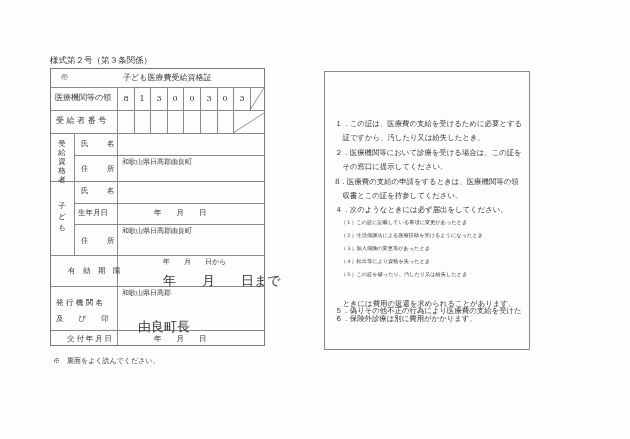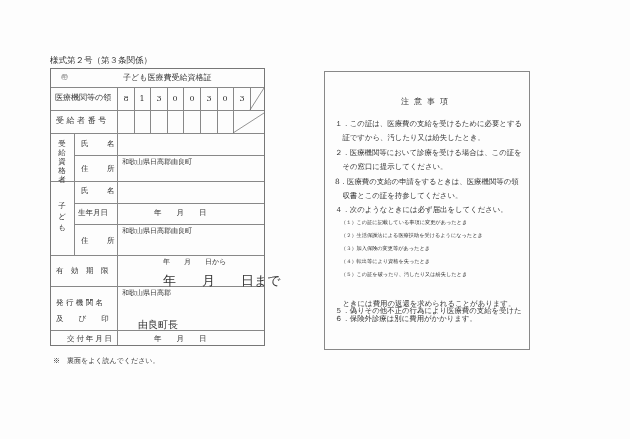--- a/index.html
+++ b/index.html
@@ -81,37 +81,36 @@
 
   <span class="vtext" style="left:6px;top:131px;line-height:11px;">子<br>ど<br>も</span>
   <span class="txt" style="left:30px;top:118px;">氏</span>
   <span class="txt" style="left:56px;top:118px;">名</span>
   <span class="txt" style="left:27px;top:140px;">生年月日</span>
   <span class="txt" style="left:103px;top:140px;">年　　月　　日</span>
   <span class="txt" style="left:30px;top:168px;">住</span>
   <span class="txt" style="left:56px;top:168px;">所</span>
   <span class="txt" style="left:71px;top:159px;font-size:7px;">和歌山県日高郡由良町</span>
 
-  <span class="txt" style="left:5px;top:198px;">有　効　期　限</span>
+  <span class="txt" style="left:17px;top:198px;">有　効　期　限</span>
   <span class="txt" style="left:112px;top:190px;font-size:7px;">年　　月　　日から</span>
   <span class="txt" style="left:112px;top:205px;font-size:13px;">年　　月　　日まで</span>
 
   <span class="txt" style="left:5px;top:230px;">発 行 機 関 名</span>
   <span class="txt" style="left:5px;top:246px;">及　　び　　印</span>
   <span class="txt" style="left:71px;top:221px;font-size:7px;">和歌山県日高郡</span>
-  <span class="txt" style="left:87px;top:251px;font-size:10px;">由良町長</span>
+  <span class="txt" style="left:87px;top:251px;font-size:13px;">由良町長</span>
 
   <span class="txt" style="left:16px;top:266px;font-family:Liberation Serif, serif;">交 付 年 月 日</span>
   <span class="txt" style="left:103px;top:266px;">年　　月　　日</span>
 </div>
 
 <div class="abs footnote">※　裏面をよく読んでください。</div>
 
 <div class="abs notes">
-  <div class="notes-title">注意事項</div>
   <span class="note-line" style="top:48px;">１．この証は、医療費の支給を受けるために必要とする</span>
   <span class="note-line" style="top:62px;">　証ですから、汚したり又は紛失したとき。</span>
   <span class="note-line" style="top:77px;">２．医療機関等において診療を受ける場合は、この証を</span>
   <span class="note-line" style="top:91px;">　その窓口に提示してください。</span>
   <span class="note-line" style="top:106px;">8．医療費の支給の申請をするときは、医療機関等の領</span>
   <span class="note-line" style="top:120px;">　収書とこの証を持参してください。</span>
   <span class="note-line" style="top:134px;">４．次のようなときには必ず届出をしてください。</span>
   <span class="note-sub" style="top:148px;">（１）この証に記載している事項に変更があったとき</span>
   <span class="note-sub" style="top:161px;">（２）生活保護法による医療扶助を受けるようになったとき</span>
   <span class="note-sub" style="top:174px;">（３）加入保険の変更等があったとき</span>

